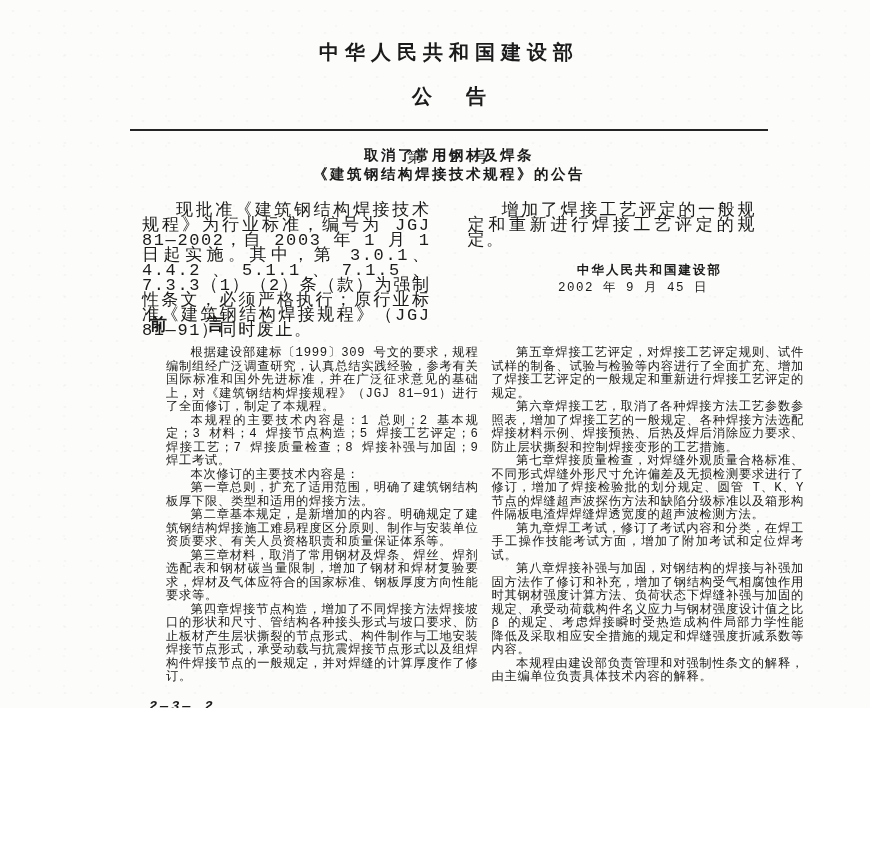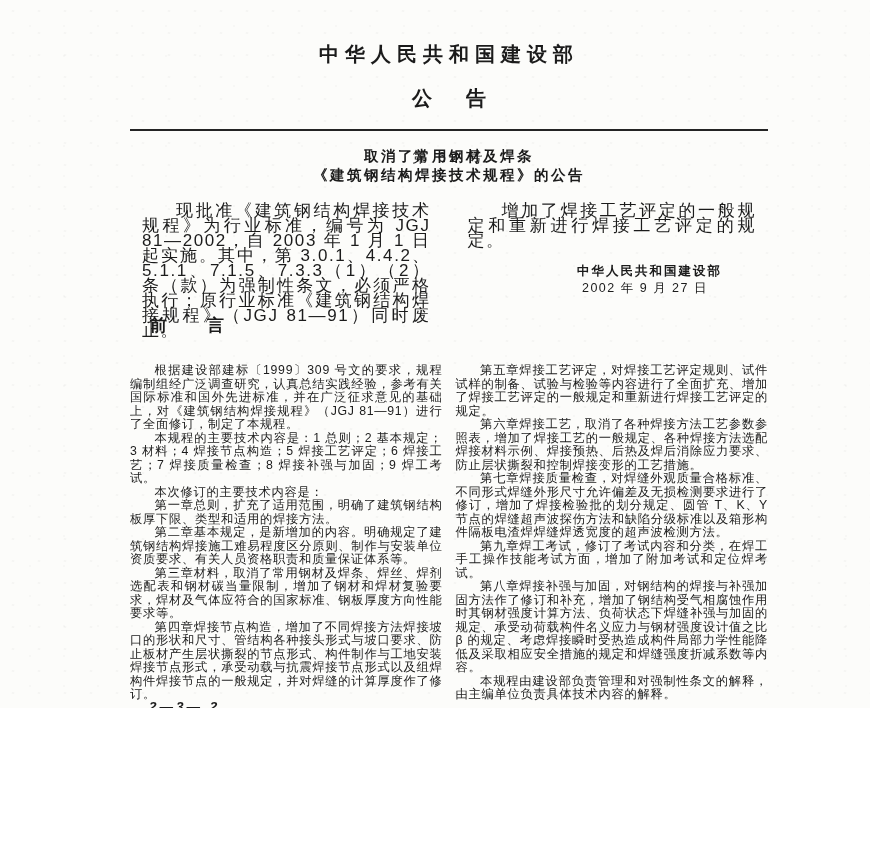--- a/index.html
+++ b/index.html
@@ -11,21 +11,21 @@
     position: relative;
     width: 870px;
     height: 708px;
     background-color: #fcfcfa;
     background-image:
       radial-gradient(rgba(70,70,70,0.035) 1.2px, transparent 1.7px),
       radial-gradient(rgba(70,70,70,0.028) 1px, transparent 1.5px);
     background-size: 26px 22px, 34px 30px;
     background-position: 0 0, 13px 11px;
     color: #1b1b1b;
-    font-family: Liberation Sans, sans-serif;
+    font-family: Liberation Mono, monospace;
     overflow: hidden;
   }
 
   
   .header {
     position: absolute;
     left: 130px;
     top: 42px;
     width: 638px;
     text-align: center;
@@ -113,21 +113,21 @@
     left: 130px;
     top: 315px;
     width: 638px;
     text-align: left;
     font-size: 17px;
     font-weight: bold;
     line-height: 22px;
   }
   .foreword-heading span { margin: 0 20px; }
 
-  .foreword-body { top: 364px; }
+  .foreword-body { top: 347px; margin-left: 36px; }
   .foreword-body p {
     margin: 0;
     font-size: 12.3px;
     line-height: 13.5px;
     letter-spacing: 0.7px;
     text-align: justify;
     text-indent: 2em;
   }
 
   
@@ -161,21 +161,21 @@
     <div>《建筑钢结构焊接技术规程》的公告</div>
   </div>
 
   <div class="columns announce-body">
     <div class="col">
       <p>现批准《建筑钢结构焊接技术规程》为行业标准，编号为 JGJ 81—2002，自 2003 年 1 月 1 日起实施。其中，第 3.0.1、4.4.2、5.1.1、7.1.5、7.3.3（1）（2）条（款）为强制性条文，必须严格执行；原行业标准《建筑钢结构焊接规程》（JGJ 81—91）同时废止。</p>
     </div>
     <div class="col">
       <p>增加了焊接工艺评定的一般规定和重新进行焊接工艺评定的规定。</p>
       <div class="signature">中华人民共和国建设部</div>
-      <div class="sign-date">2002 年 9 月 27 日</div>
+      <div class="sign-date">2002 年 9 月 45 日</div>
     </div>
   </div>
 
   <div class="foreword-heading">
     <span>前</span><span>言</span>
   </div>
 
   <div class="columns foreword-body">
     <div class="col">
       <p>根据建设部建标〔1999〕309 号文的要求，规程编制组经广泛调查研究，认真总结实践经验，参考有关国际标准和国外先进标准，并在广泛征求意见的基础上，对《建筑钢结构焊接规程》（JGJ 81—91）进行了全面修订，制定了本规程。</p>

